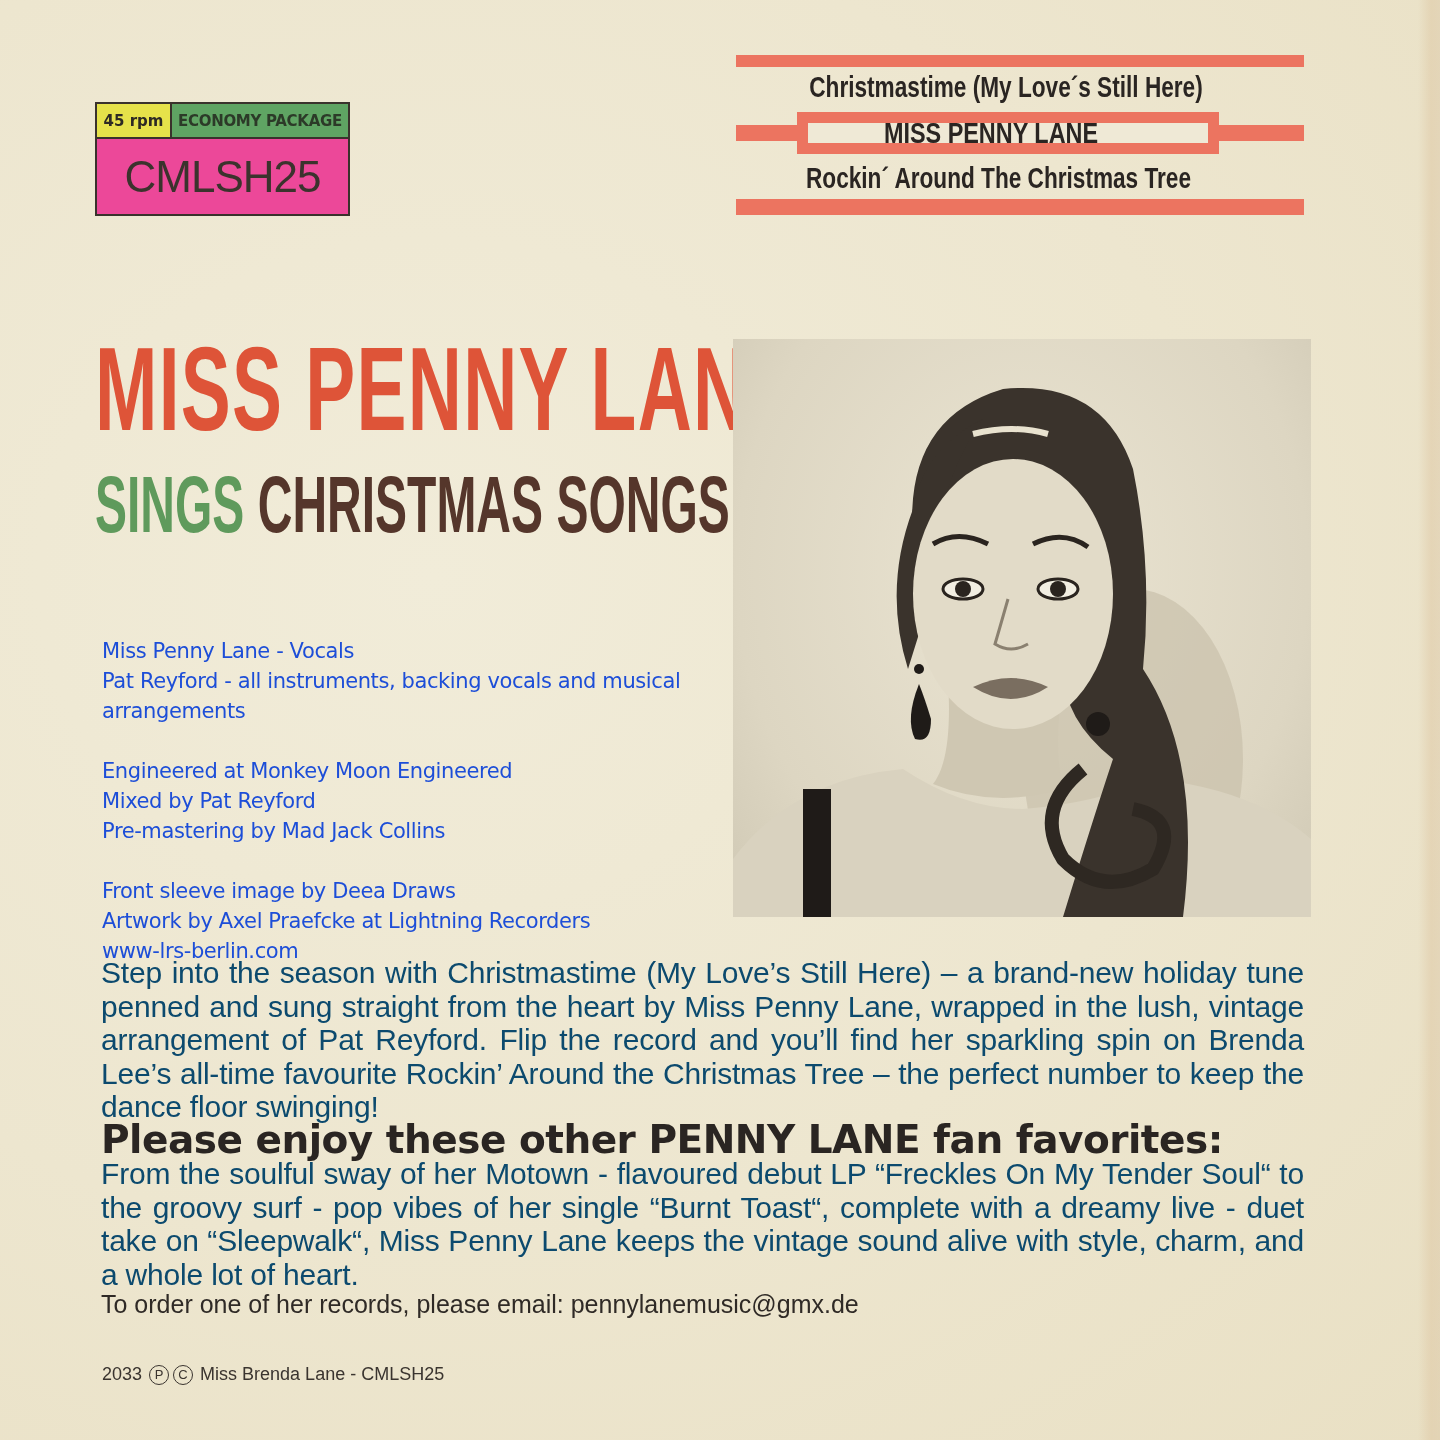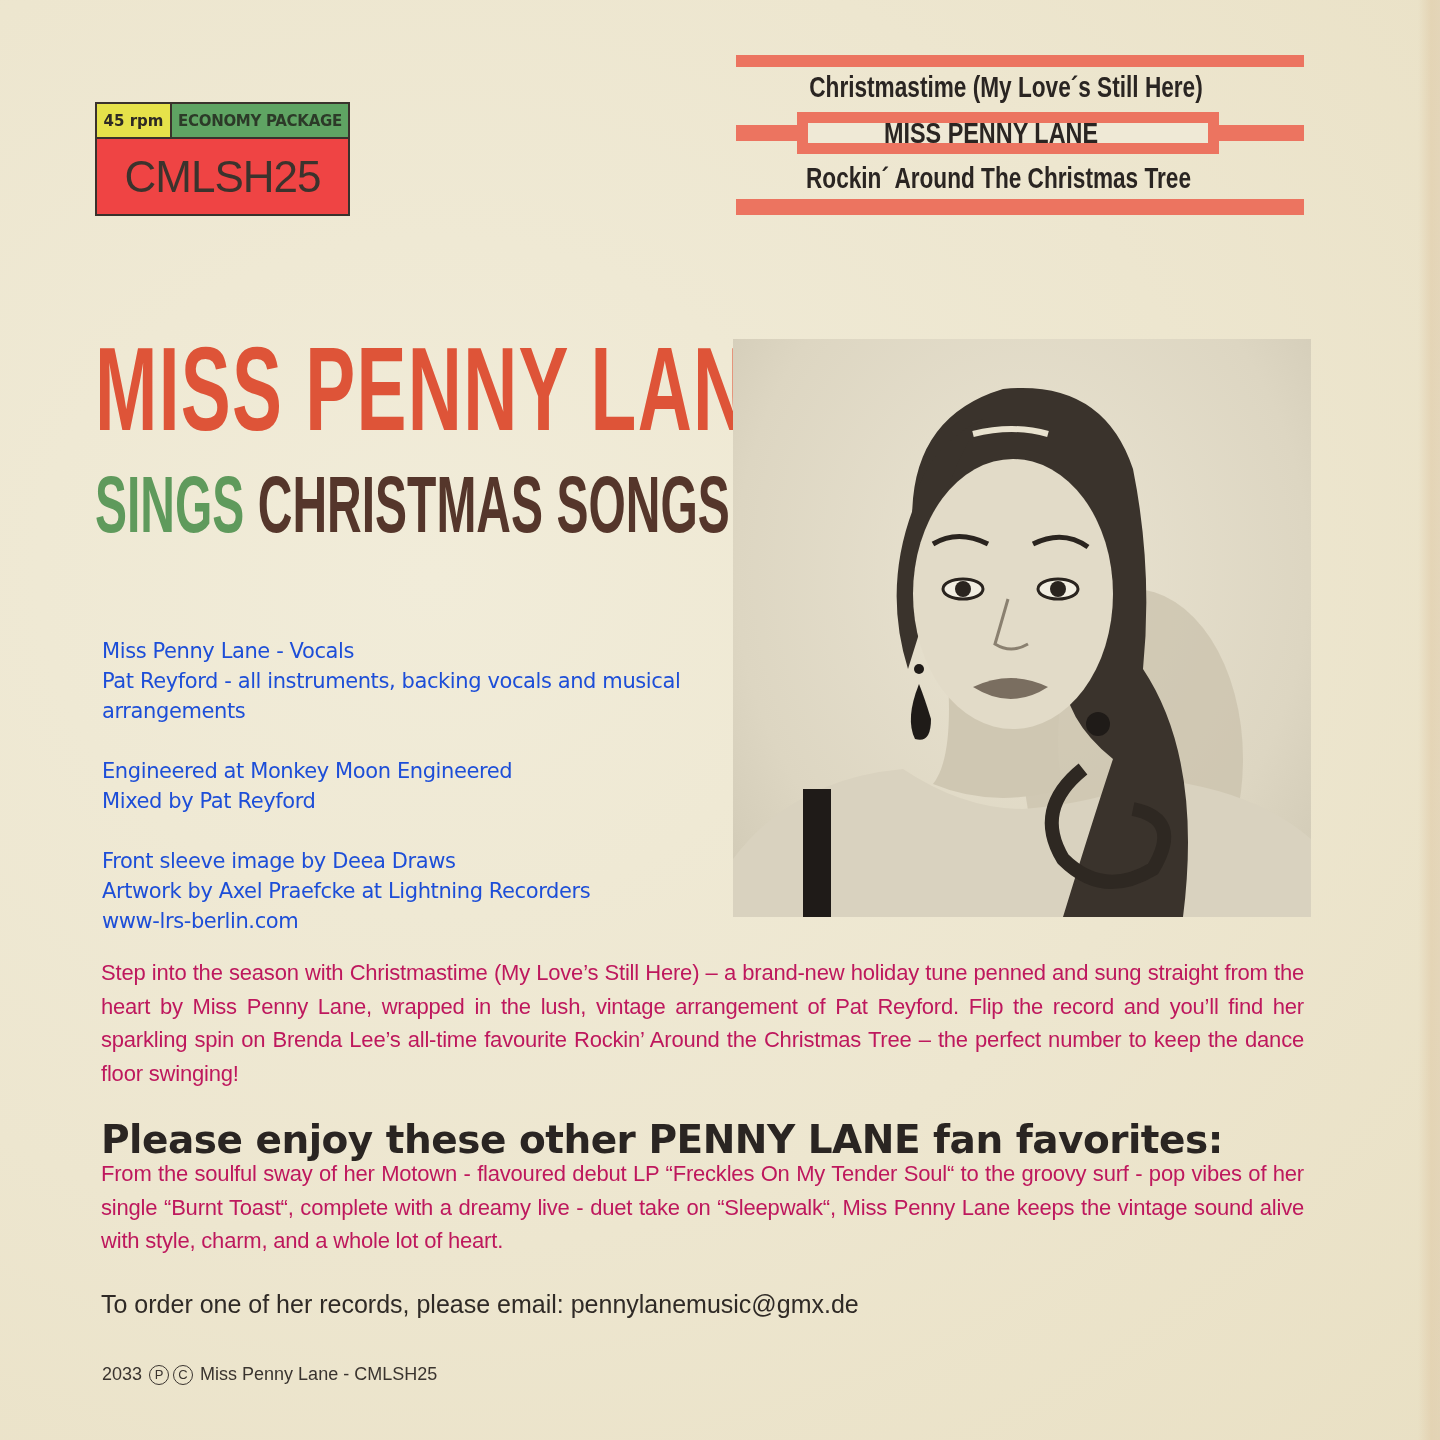--- a/index.html
+++ b/index.html
@@ -9,21 +9,21 @@
     font-family: "DejaVu Sans", sans-serif;
     color:#2f2a26;
   }
   .edge {
     position:absolute; right:0; top:0; width:22px; height:1440px;
     background: linear-gradient(to right, rgba(230,214,180,0) 0%, rgba(222,200,165,0.55) 60%, rgba(215,190,155,0.35) 100%);
   }
   
   .catbox {
     position:absolute; left:95px; top:102px; width:251px; height:110px;
-    border:2px solid #3a322c; background:#ef4444;
+    border:2px solid #3a322c; background:#ec4899;
   }
   .catbox .row1 { display:flex; height:33px; border-bottom:2px solid #3a322c; }
   .catbox .rpm {
     width:73px; background:#e6e24a; border-right:2px solid #3a322c;
     display:flex; align-items:center; justify-content:center;
     font-size:15px; font-weight:bold; color:#2d2a24;
   }
   .catbox .eco {
     flex:1; background:#5fa463; display:flex; align-items:center; justify-content:center;
     font-size:15px; font-weight:bold; color:#2c3a28; letter-spacing:-0.3px;
@@ -73,22 +73,22 @@
   
   .photo {
     position:absolute; left:733px; top:339px; width:578px; height:578px;
     background: radial-gradient(ellipse at 50% 40%, #eae4d2 0%, #ddd6c2 70%, #cfc8b4 100%);
     overflow:hidden;
   }
   .photo svg { width:100%; height:100%; display:block; }
   
   .para {
     position:absolute; left:101px; width:1203px;
-    font-family:"Liberation Sans", sans-serif; font-size:22px; line-height:33.5px;
-    text-align:justify; color:#be185d; letter-spacing:-0.2px;
+    font-family:"Liberation Sans", sans-serif; font-size:30px; line-height:33.5px;
+    text-align:justify; color:#0c4a6e; letter-spacing:-0.2px;
   }
   .p1 { top:956px; }
   .subhead {
     position:absolute; left:101px; top:1117px;
     font-size:39px; font-weight:bold; color:#2a2522; letter-spacing:-0.5px;
   }
   .p2 { top:1157px; }
   .order {
     position:absolute; left:101px; top:1290px;
     font-family:"Liberation Sans", sans-serif; font-size:25px; color:#2f2a26;
@@ -130,20 +130,21 @@
   <span class="sings">SINGS</span>
   <span class="cs">CHRISTMAS SONGS</span>
 </div>
 
 <div class="credits">
   <div>Miss Penny Lane - Vocals</div>
   <div>Pat Reyford - all instruments, backing vocals and musical arrangements</div>
   <div class="gap"></div>
   <div>Engineered at Monkey Moon Engineered</div>
   <div>Mixed by Pat Reyford</div>
+  <div>Pre-mastering by Mad Jack Collins</div>
   <div class="gap"></div>
   <div>Front sleeve image by Deea Draws</div>
   <div>Artwork by Axel Praefcke at Lightning Recorders</div>
   <div>www-lrs-berlin.com</div>
 </div>
 
 <div class="photo">
   <svg viewBox="0 0 578 578" xmlns="http://www.w3.org/2000/svg">
 
     <ellipse cx="400" cy="420" rx="110" ry="170" fill="#c9c1ab" opacity="0.7"></ellipse>
@@ -186,14 +187,14 @@
 <div class="subhead">Please enjoy these other PENNY LANE fan favorites:</div>
 <div class="para p2">From the soulful sway of her Motown - flavoured debut LP “Freckles On My Tender Soul“ to the groovy surf - pop vibes of her single “Burnt Toast“, complete with a dreamy live - duet take on “Sleepwalk“, Miss Penny Lane keeps the vintage sound alive with style, charm, and a whole lot of heart.</div>
 
 <div class="order">
   <span>To order one of her records, please email: </span><span>pennylanemusic@gmx.de</span>
 </div>
 
 <div class="copy">
   <span>2033</span>
   <span class="sym">P</span><span class="sym">C</span>
-  <span>Miss Penny Lane - CMLSH25</span>
+  <span>Miss Brenda Lane - CMLSH25</span>
 </div>
 
 </body></html>

